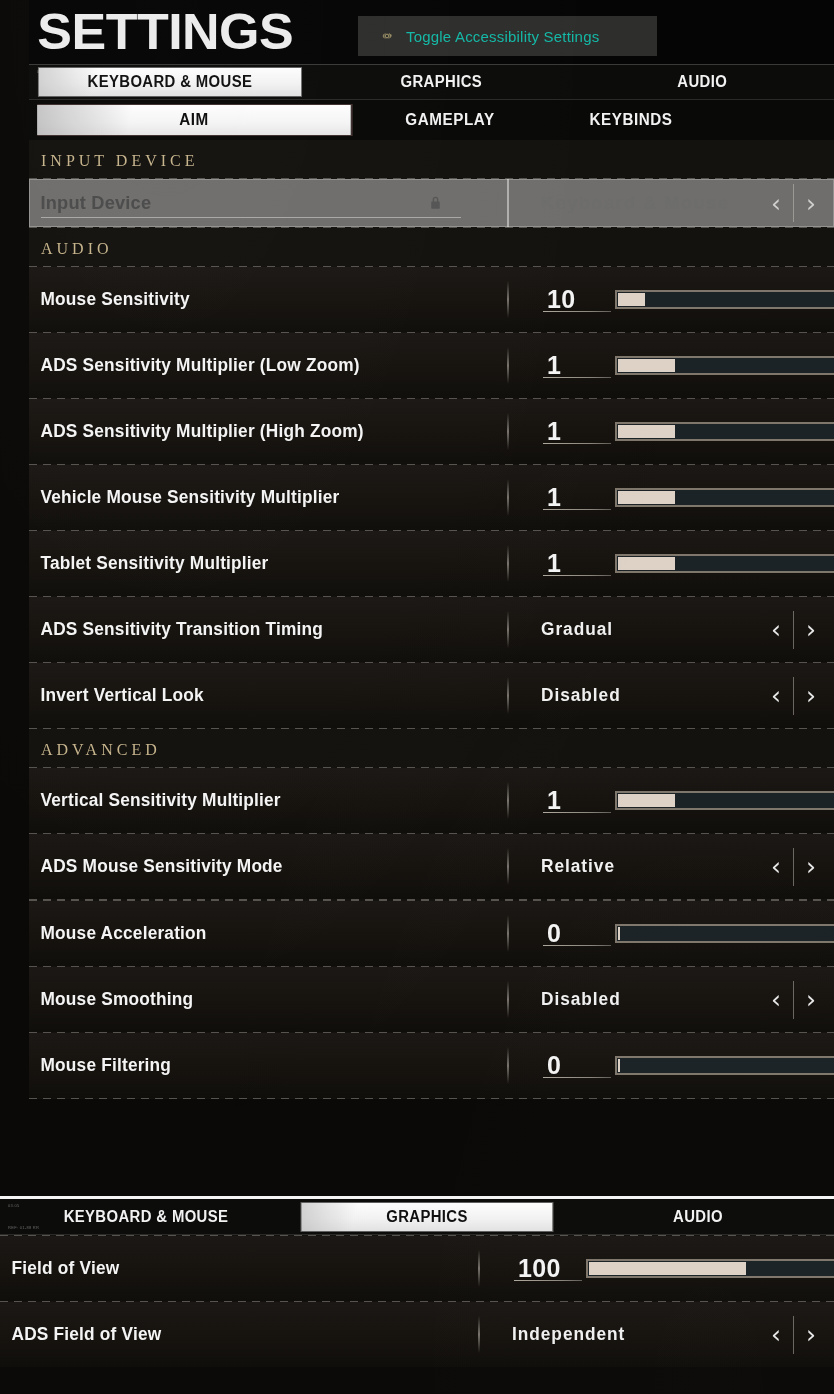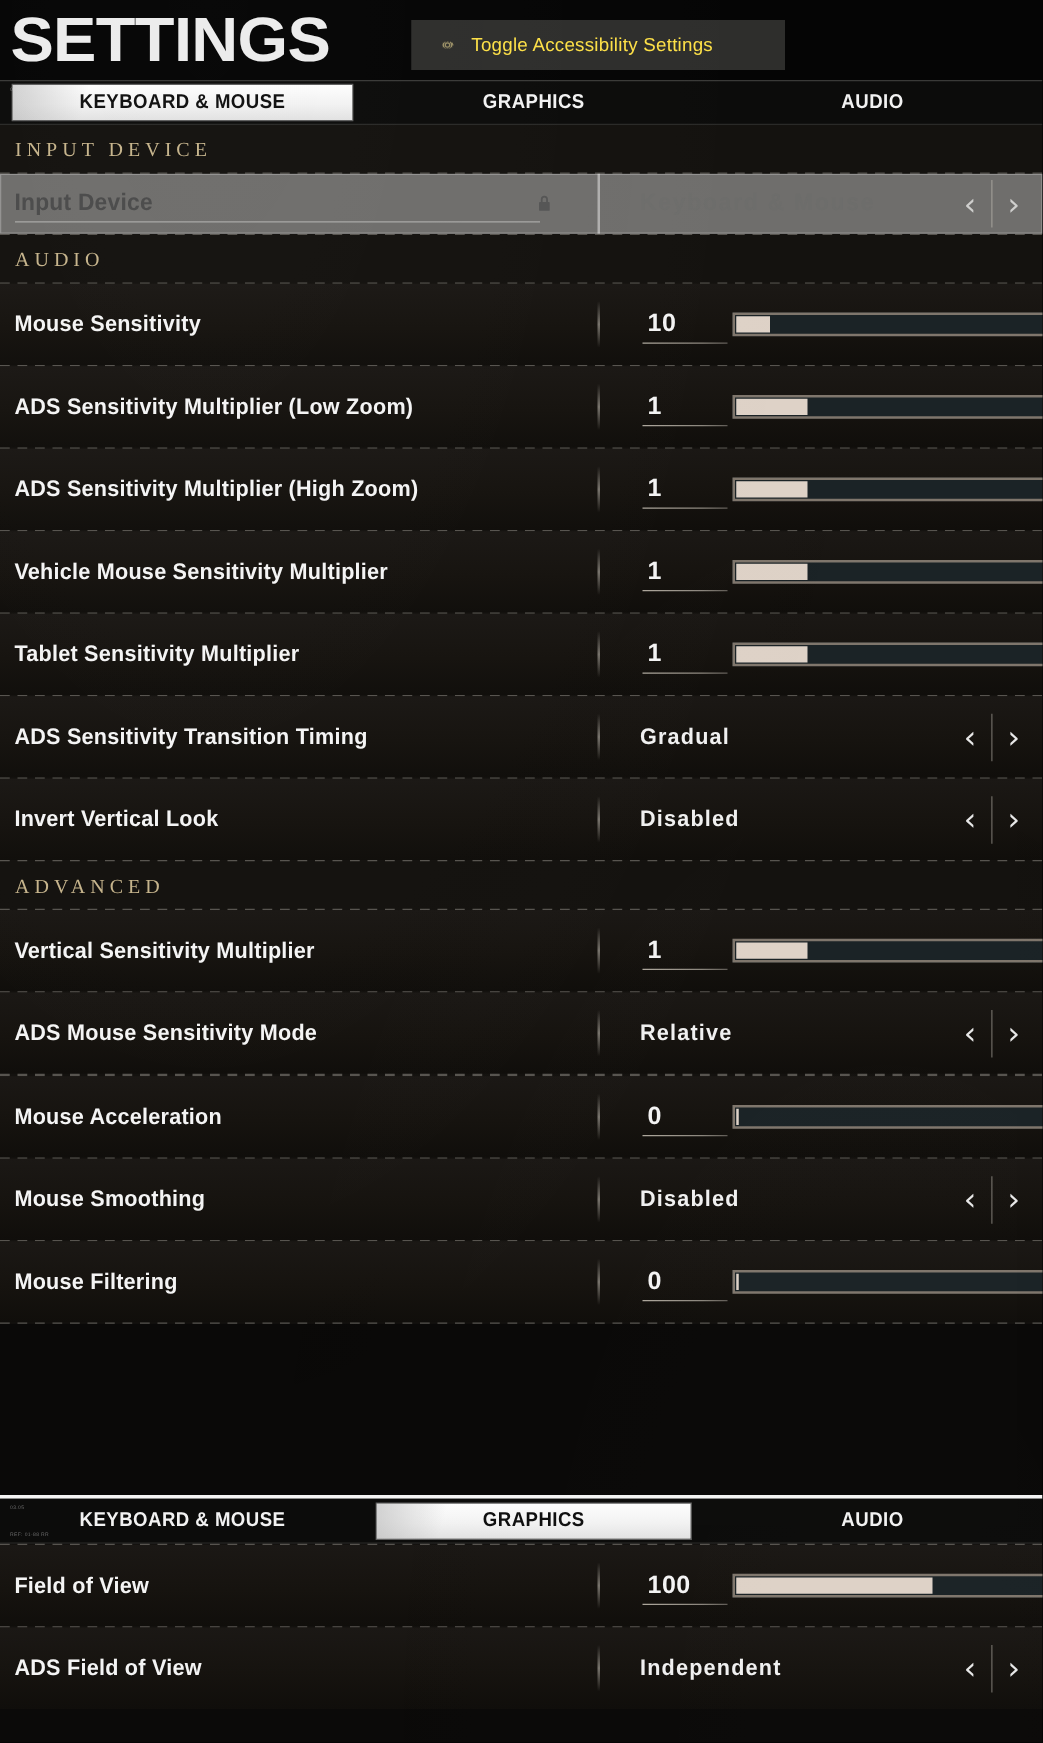--- a/index.html
+++ b/index.html
@@ -2,41 +2,41 @@
 <html><head>
 <meta charset="utf-8">
 <style>
   * { margin:0; padding:0; box-sizing:border-box; }
   html, body {
     width:834px; height:1394px;
     background:#000;
     font-family:"Liberation Sans", sans-serif;
     overflow:hidden;
   }
-  #app { position:relative; width:834px; height:1394px; background:#0a0908; }
+  #app { position:relative; width:834px; height:1394px; background:#0a0908;padding-left:29px; }
 
   
   .header {
     position:relative; height:64px; background:#050505;
     display:flex; align-items:center;
   }
   .title {
     font-size:50px; font-weight:bold; color:#ececec;
     letter-spacing:-0.5px; padding-left:8px; line-height:1;
     font-family:"Liberation Sans", sans-serif;
     transform:scaleX(1.04); transform-origin:left center;
   }
   .accessibility-btn {
     position:absolute; left:329px; top:16px;
     width:299px; height:40px;
     background:#2e2e2c; display:flex; align-items:center;
     gap:12px; padding-left:22px; cursor:pointer;
   }
   .gear-icon { width:14px; height:14px; flex:none; }
-  .accessibility-label { font-size:15px; color:#fde047; letter-spacing:0.2px; }
+  .accessibility-label { font-size:15px; color:#14b8a6; letter-spacing:0.2px; }
 
   
   .tabbar {
     position:relative; height:36px; background:#0c0c0b;
     border-top:1px solid #3a3a38;
     border-bottom:1px solid #2a2a28;
   }
   .tabbar .tabs { display:flex; height:100%; align-items:center; }
   .tab {
     position:relative; text-align:center; cursor:pointer;
@@ -90,21 +90,21 @@
     letter-spacing:.2px; transform:scaleX(.96); transform-origin:left center;
   }
   .row-ctl { position:relative; flex:1; height:100%; display:flex; align-items:center; }
   .vrule {
     position:absolute; left:0; top:14px; bottom:14px; width:2px;
     background:linear-gradient(180deg,rgba(255,255,255,0),rgba(200,195,185,.55),rgba(255,255,255,0));
   }
   
   .numwrap { position:relative; width:68px; margin-left:34px; flex:none; }
   .numval {
-    font-size:20px; font-weight:bold; color:#f3f3f3;
+    font-size:25px; font-weight:bold; color:#f3f3f3;
     text-align:left; padding-left:6px; letter-spacing:.4px;
   }
   .numline {
     position:absolute; left:2px; right:-2px; top:26px; height:1px;
     background:linear-gradient(to right,#c9c2b6,#a09a90 70%, #6d6862);
     opacity:.85;
   }
   .slider {
     flex:none; width:252px; height:19px; margin-left:6px;
     border:2px solid #7f766c; background:#1b2326;
@@ -174,20 +174,27 @@
 
   <div class="tabbar">
     <div class="micro-text" style="left:8px; top:4px;">03.05</div>
     <div class="tabs" id="main-tabs">
         <div class="tab sel" style="width: 292px;">KEYBOARD &amp; MOUSE</div>
         <div class="tab" style="width: 270px;">GRAPHICS</div>
         <div class="tab" style="width: 272px;">AUDIO</div>
       </div>
   </div>
 
+  <div class="subtabbar">
+    <div class="tabs" id="sub-tabs">
+        <div class="subtab sel" style="width: 330px;">AIM</div>
+        <div class="subtab" style="width: 182px;">GAMEPLAY</div>
+        <div class="subtab" style="width: 180px;">KEYBINDS</div>
+      </div>
+  </div>
 
   <div class="panel" id="sections-host">
       <div class="section-head">INPUT DEVICE</div>
       <div class="dashed"></div>
       <div class="row locked" style="position: relative;">
         <div class="row-label" style="position: relative;">Input Device</div>
         <div class="lock-underline"></div>
         <svg viewBox="0 0 24 24" width="17" height="20" class="lock-icon" style="right: 390px;">
           <path fill="#555" d="M17 10h-1V7a4 4 0 10-8 0v3H7a1 1 0 00-1 1v8a1 1 0 001 1h10a1 1 0 001-1v-8a1 1 0 00-1-1zm-7-3a2 2 0 114 0v3h-4V7z"></path>
         </svg>

